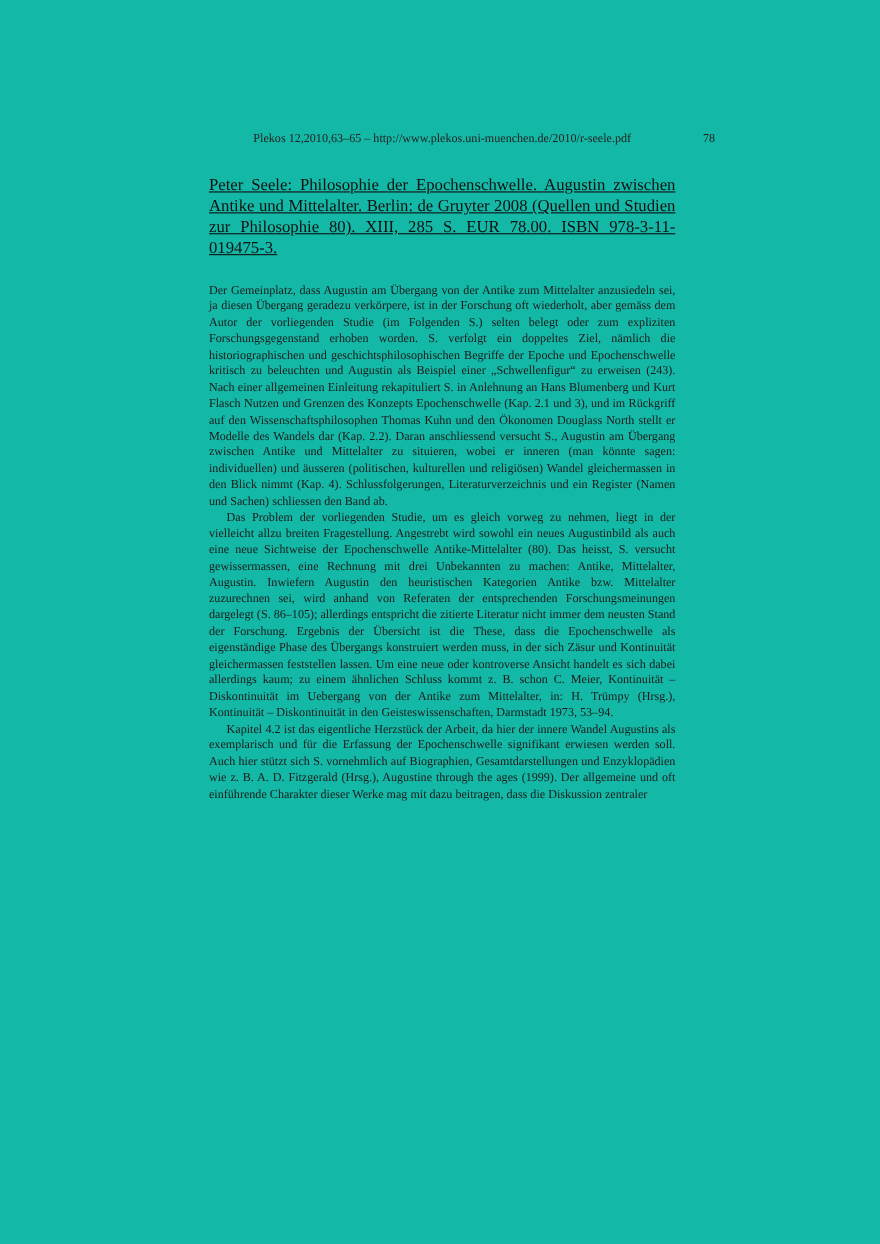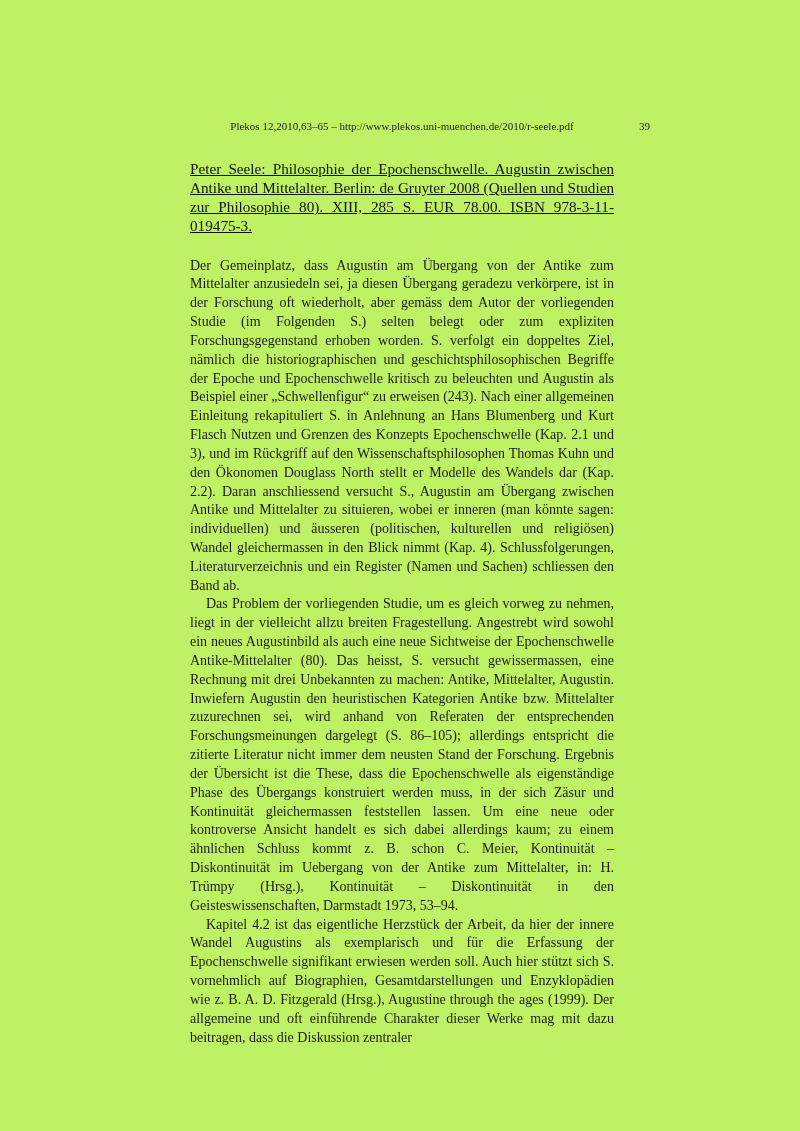--- a/index.html
+++ b/index.html
@@ -2,21 +2,21 @@
 <html><head>
 <meta charset="utf-8">
 <style>
   html, body { margin: 0; padding: 0; }
   body { background: #ffffff; }
 
   .page {
     position: relative;
     width: 800px;
     height: 1131px;
-    background: #bef264;
+    background: #14b8a6;
     font-family: "Liberation Serif", "DejaVu Serif", serif;
     color: #1b1b1b;
     overflow: hidden;
   }
 
   .content {
     position: absolute;
     left: 190px;
     top: 120px;
     width: 424px;
@@ -41,38 +41,38 @@
     margin: 26px 0 0 0;
     font-size: 15.2px;
     line-height: 1.26;
     text-align: justify;
     color: #111111;
     text-decoration: underline;
   }
 
   .body-text {
     margin-top: 21px;
-    font-size: 14px;
+    font-size: 11px;
     line-height: 1.345;
     text-align: justify;
     color: #1b1b1b;
   }
 
   .body-text p { margin: 0; }
   .body-text p.indented { text-indent: 16px; }
 </style>
 </head>
 <body>
 
 <div class="page">
   <div class="content">
 
     <div class="running-header">
       <span>Plekos 12,2010,63–65 – http://www.plekos.uni-muenchen.de/2010/r-seele.pdf</span>
-      <span class="page-number">39</span>
+      <span class="page-number">78</span>
     </div>
 
     <p class="review-title">Peter Seele: Philosophie der Epochenschwelle. Augustin zwischen Antike und Mittelalter. Berlin: de Gruyter 2008 (Quellen und Studien zur Philosophie 80). XIII, 285 S. EUR 78.00. ISBN 978-3-11-019475-3.</p>
 
     <div class="body-text">
       <p>Der Gemeinplatz, dass Augustin am Übergang von der Antike zum Mittelalter anzusiedeln sei, ja diesen Übergang geradezu verkörpere, ist in der Forschung oft wiederholt, aber gemäss dem Autor der vorliegenden Studie (im Folgenden S.) selten belegt oder zum expliziten Forschungsgegenstand erhoben worden. S. verfolgt ein doppeltes Ziel, nämlich die historiographischen und geschichtsphilosophischen Begriffe der Epoche und Epochenschwelle kritisch zu beleuchten und Augustin als Beispiel einer „Schwellenfigur“ zu erweisen (243). Nach einer allgemeinen Einleitung rekapituliert S. in Anlehnung an Hans Blumenberg und Kurt Flasch Nutzen und Grenzen des Konzepts Epochenschwelle (Kap. 2.1 und 3), und im Rückgriff auf den Wissenschaftsphilosophen Thomas Kuhn und den Ökonomen Douglass North stellt er Modelle des Wandels dar (Kap. 2.2). Daran anschliessend versucht S., Augustin am Übergang zwischen Antike und Mittelalter zu situieren, wobei er inneren (man könnte sagen: individuellen) und äusseren (politischen, kulturellen und religiösen) Wandel gleichermassen in den Blick nimmt (Kap. 4). Schlussfolgerungen, Literaturverzeichnis und ein Register (Namen und Sachen) schliessen den Band ab.</p>
       <p class="indented">Das Problem der vorliegenden Studie, um es gleich vorweg zu nehmen, liegt in der vielleicht allzu breiten Fragestellung. Angestrebt wird sowohl ein neues Augustinbild als auch eine neue Sichtweise der Epochenschwelle Antike-Mittelalter (80). Das heisst, S. versucht gewissermassen, eine Rechnung mit drei Unbekannten zu machen: Antike, Mittelalter, Augustin. Inwiefern Augustin den heuristischen Kategorien Antike bzw. Mittelalter zuzurechnen sei, wird anhand von Referaten der entsprechenden Forschungsmeinungen dargelegt (S. 86–105); allerdings entspricht die zitierte Literatur nicht immer dem neusten Stand der Forschung. Ergebnis der Übersicht ist die These, dass die Epochenschwelle als eigenständige Phase des Übergangs konstruiert werden muss, in der sich Zäsur und Kontinuität gleichermassen feststellen lassen. Um eine neue oder kontroverse Ansicht handelt es sich dabei allerdings kaum; zu einem ähnlichen Schluss kommt z. B. schon C. Meier, Kontinuität – Diskontinuität im Uebergang von der Antike zum Mittelalter, in: H. Trümpy (Hrsg.), Kontinuität – Diskontinuität in den Geisteswissenschaften, Darmstadt 1973, 53–94.</p>
       <p class="indented">Kapitel 4.2 ist das eigentliche Herzstück der Arbeit, da hier der innere Wandel Augustins als exemplarisch und für die Erfassung der Epochenschwelle signifikant erwiesen werden soll. Auch hier stützt sich S. vornehmlich auf Biographien, Gesamtdarstellungen und Enzyklopädien wie z. B. A. D. Fitzgerald (Hrsg.), Augustine through the ages (1999). Der allgemeine und oft einführende Charakter dieser Werke mag mit dazu beitragen, dass die Diskussion zentraler</p>
     </div>
 

